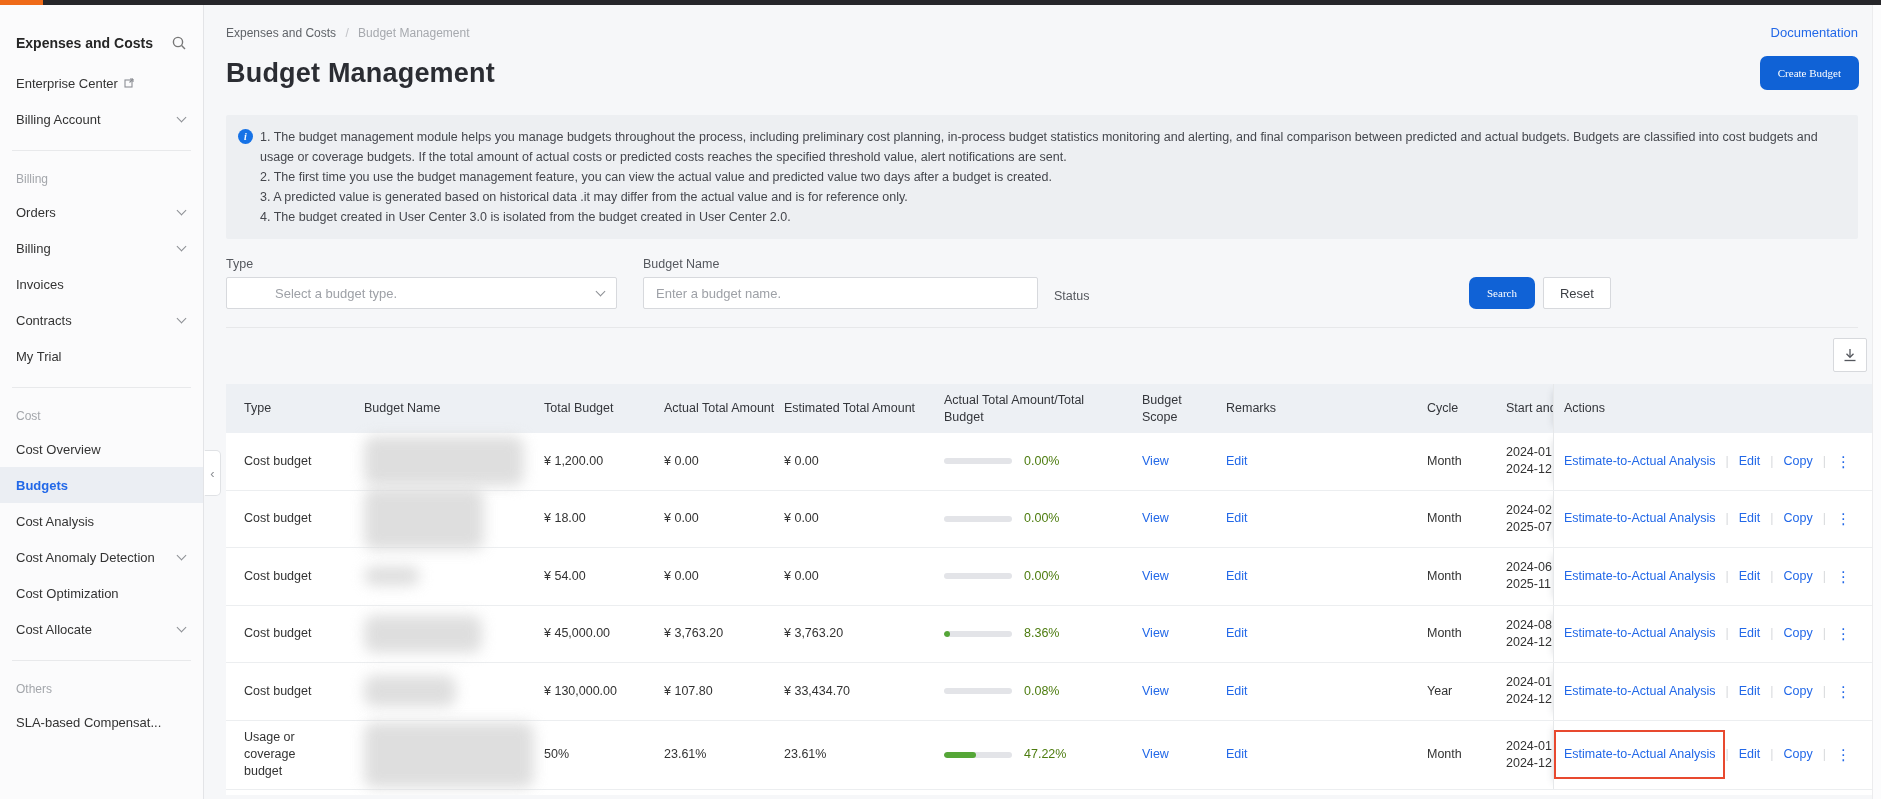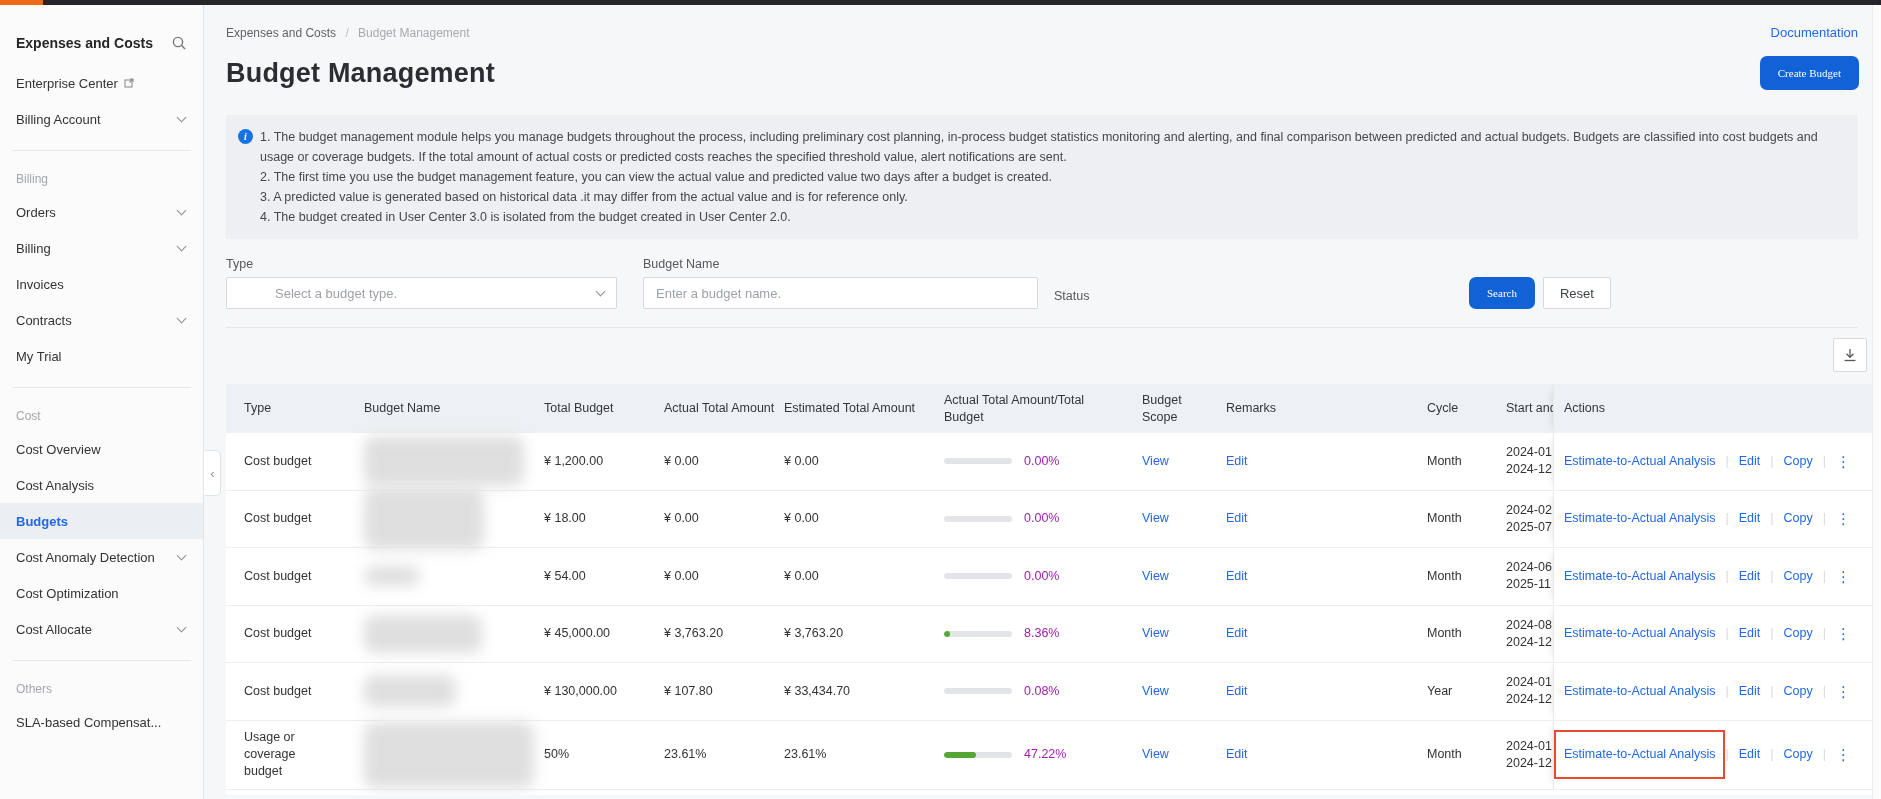--- a/index.html
+++ b/index.html
@@ -92,21 +92,21 @@
   .c8 { width:79px; }
   .c9 { width:47px; padding-right:3px; text-align:right; overflow:hidden; white-space:nowrap; }
   .c10 { width:319px; padding-left:10px; align-self:stretch; display:flex; align-items:center;
          border-left:1px solid #e6e8ea; box-shadow:-7px 0 7px -7px rgba(60,70,90,.18); }
   .thead .c9 { text-align:left; }
   .tlink { color:#2268e8; cursor:pointer; }
   .action-sep { color:#d8dadd; margin:0 10px; }
   .kebab { color:#2268e8; font-size:15px; cursor:pointer; letter-spacing:0; }
   .bar { width:68px; height:6px; background:#e3e4e8; border-radius:3px; overflow:hidden; margin-right:12px; flex:none; }
   .bar-fill { height:100%; background:#55a637; border-radius:3px; }
-  .pct { color:#a21caf; }
+  .pct { color:#4d7c0f; }
   .blur-blob { background:#d9d9d9; border-radius:10px; filter:blur(7px); opacity:.85; }
   .hl-box { display:inline-block; border:2px solid #e8492f; padding:14px 8px; margin:-16px -10px -16px -10px; }
   .date-line { white-space:nowrap; }
 </style>
 </head>
 <body>
 
 <div class="top-strip">
   <div class="brand-block"></div>
 </div>
@@ -171,28 +171,28 @@
             <span>My Trial</span>
           </span>
         </div>
         <div class="nav-divider"></div>
         <div class="nav-section-label">Cost</div>
         <div class="nav-item">
           <span class="nav-left">
             <span>Cost Overview</span>
           </span>
         </div>
+        <div class="nav-item selected">
+          <span class="nav-left">
+            <span>Budgets</span>
+          </span>
+        </div>
         <div class="nav-item">
           <span class="nav-left">
             <span>Cost Analysis</span>
-          </span>
-        </div>
-        <div class="nav-item selected">
-          <span class="nav-left">
-            <span>Budgets</span>
           </span>
         </div>
         <div class="nav-item">
           <span class="nav-left">
             <span>Cost Anomaly Detection</span>
           </span>
           <span class="chev"></span>
         </div>
         <div class="nav-item">
           <span class="nav-left">

